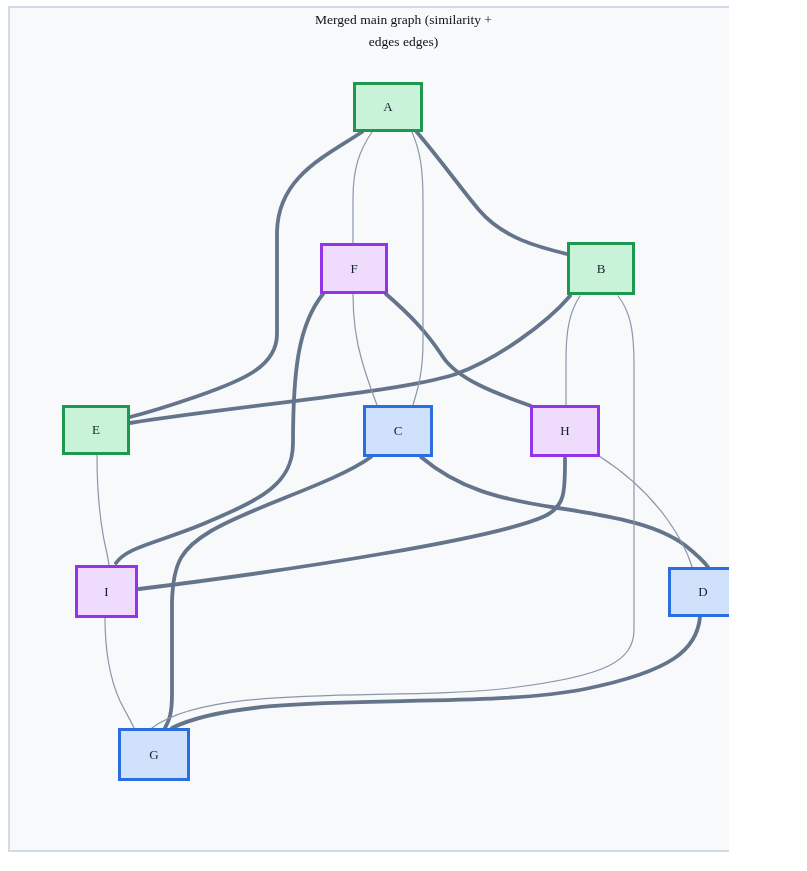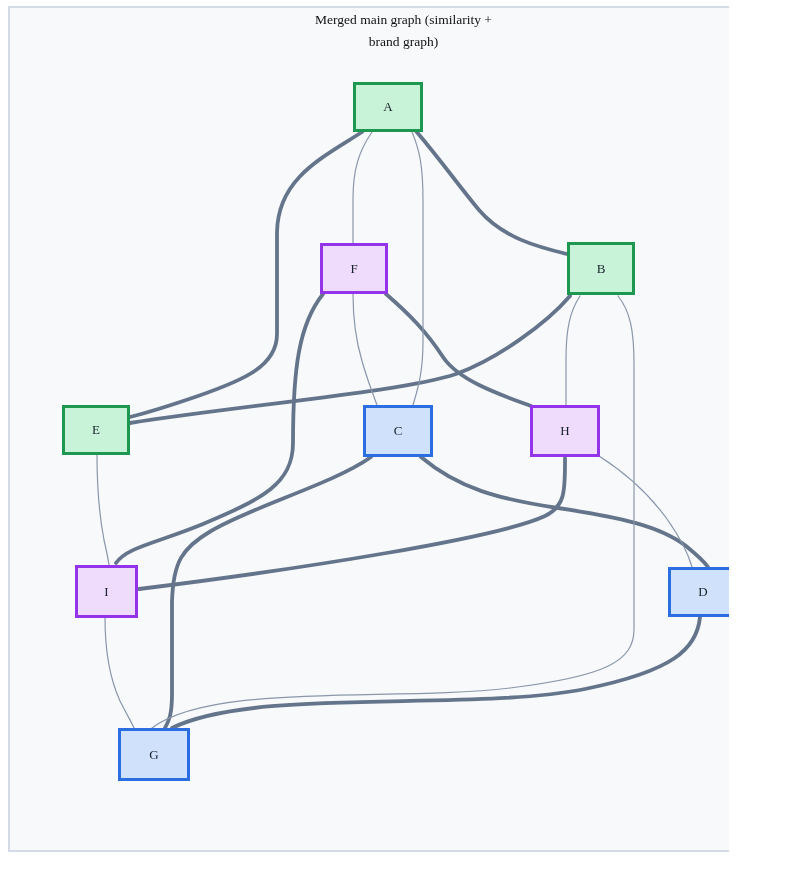--- a/index.html
+++ b/index.html
@@ -56,21 +56,21 @@
   .node.b{background:var(--blue-fill,#cfe1fb);border-color:var(--blue-border,#2b6ee2);}
 </style>
 </head>
 <body>
 
 <div class="canvas">
   <div class="frame"></div>
 
   <div class="title">
     <div>Merged main graph (similarity +</div>
-    <div>brand graph)</div>
+    <div>edges edges)</div>
   </div>
 
   <svg class="edges" viewBox="0 0 807 871">
 
     <path class="e-thick" d="M 362,132 C 322,158 278,178 277,232 L 277,334 C 277,366 244,380 198,396 C 166,407 142,414 130,417"></path>
     <path class="e-thick" d="M 416,131 C 443,163 459,186 479,210 C 503,238 538,247 567,254"></path>
     <path class="e-thick" d="M 570,296 C 546,324 497,359 456,374 C 402,392 252,404 130,423"></path>
     <path class="e-thick" d="M 323,294 C 299,324 293,368 293,443 C 293,484 262,499 203,524 C 157,543 127,547 116,563"></path>
     <path class="e-thick" d="M 386,294 C 409,314 426,331 443,357 C 459,381 501,395 531,406"></path>
     <path class="e-thick" d="M 565,458 C 565,489 566,506 545,516 C 498,538 301,569 139,589"></path>

